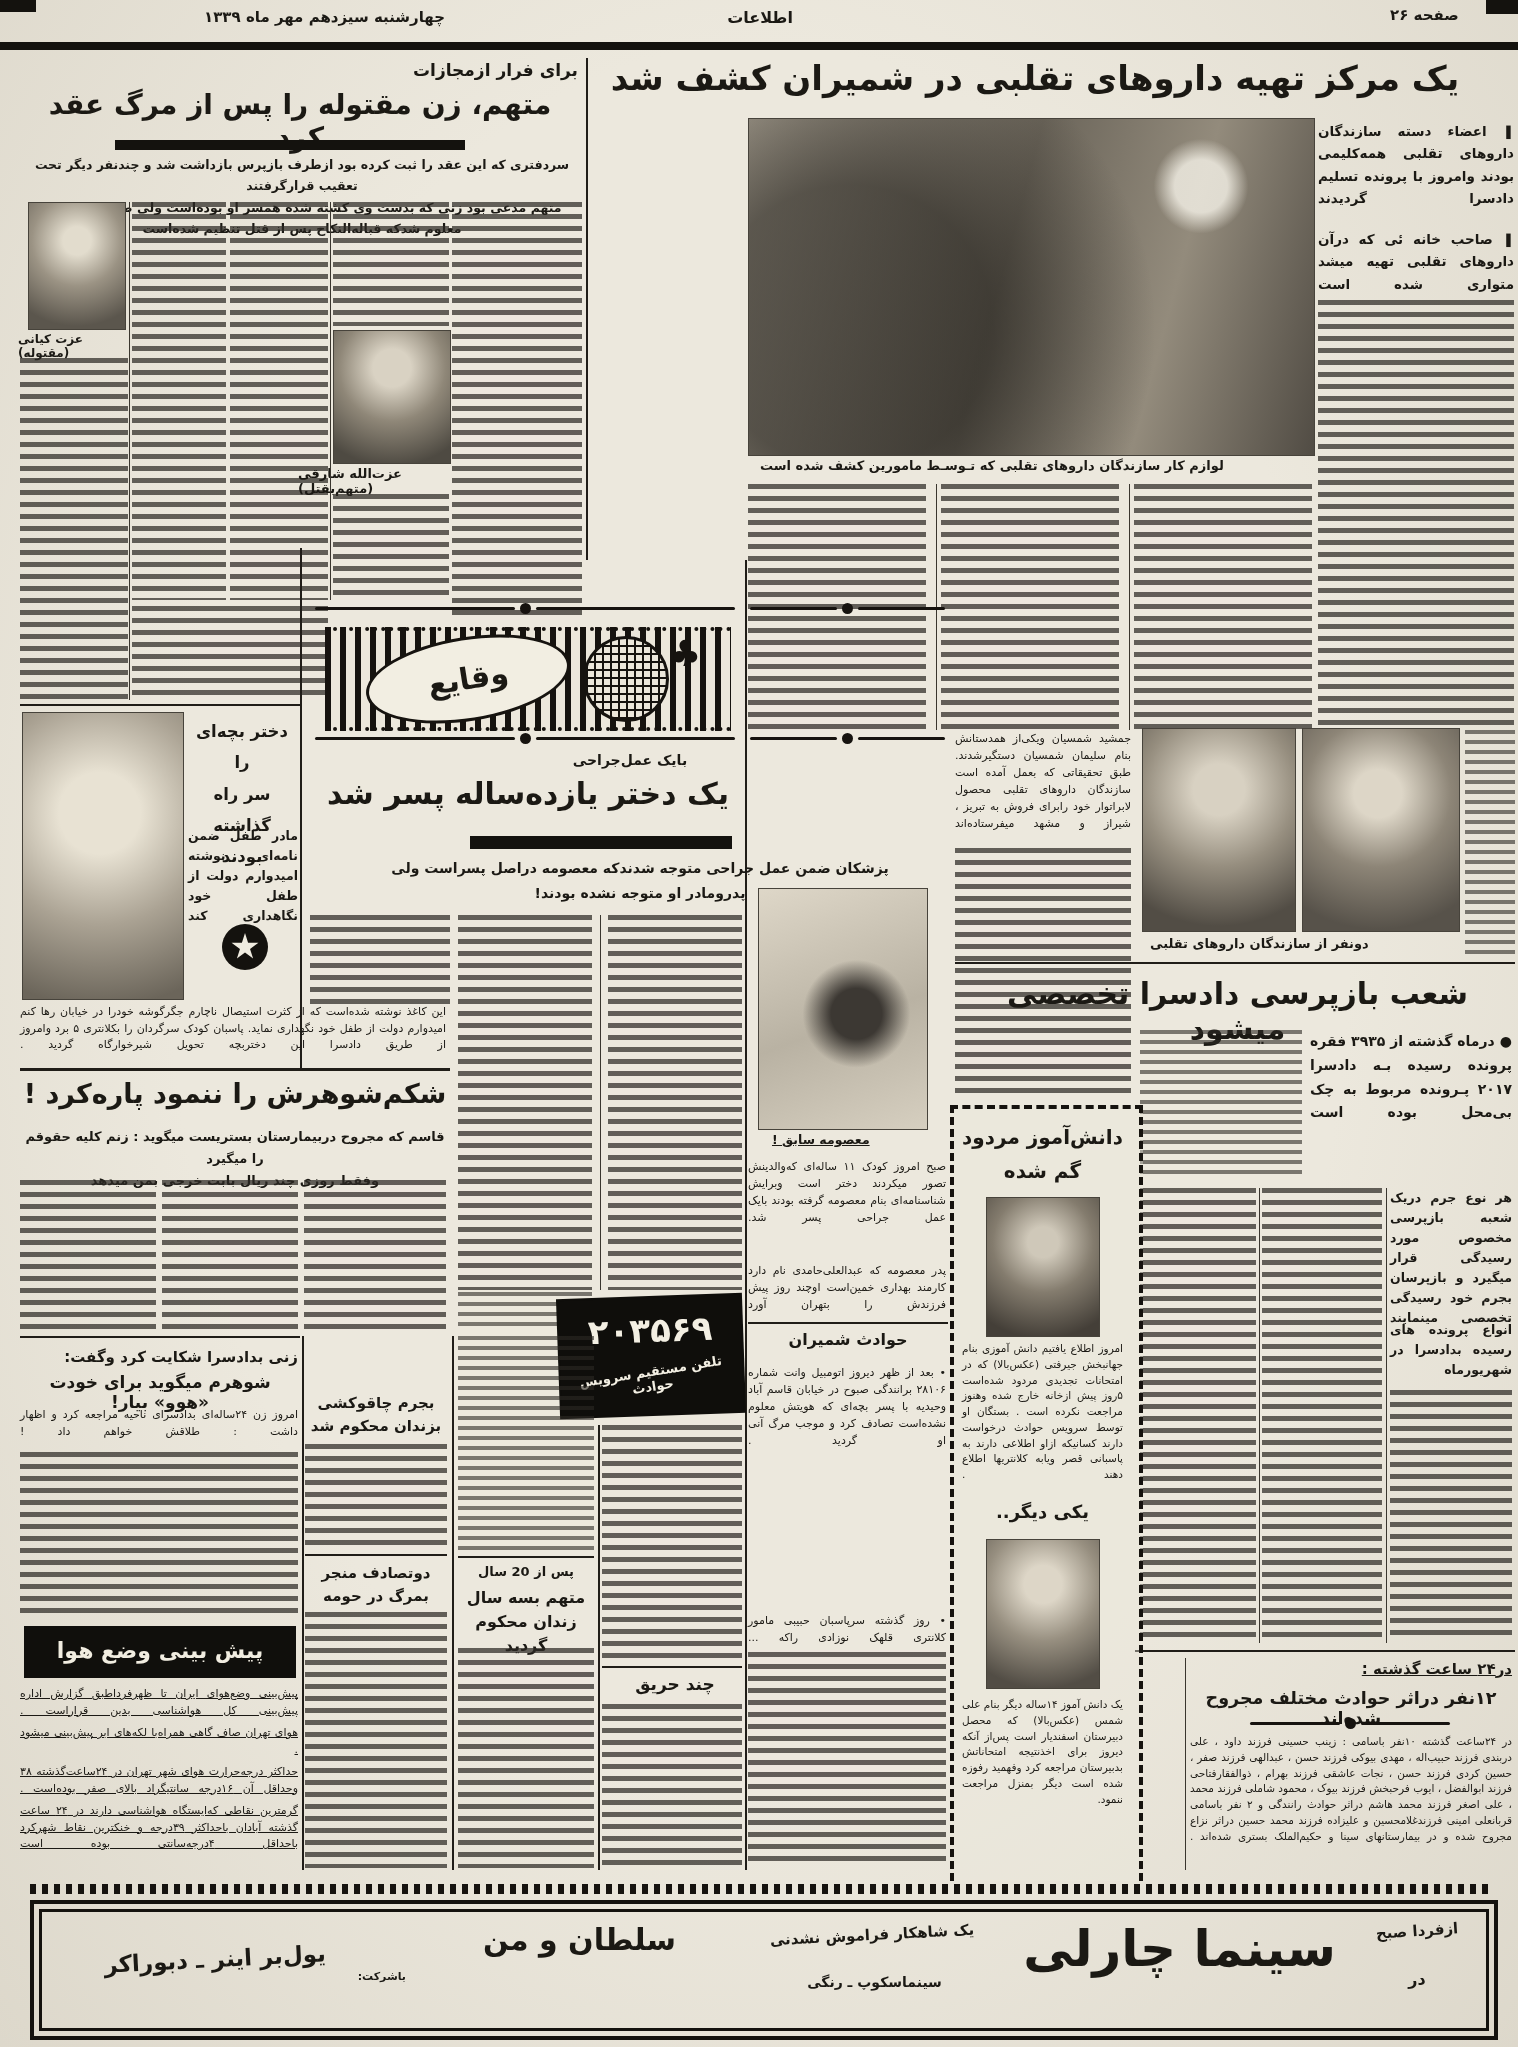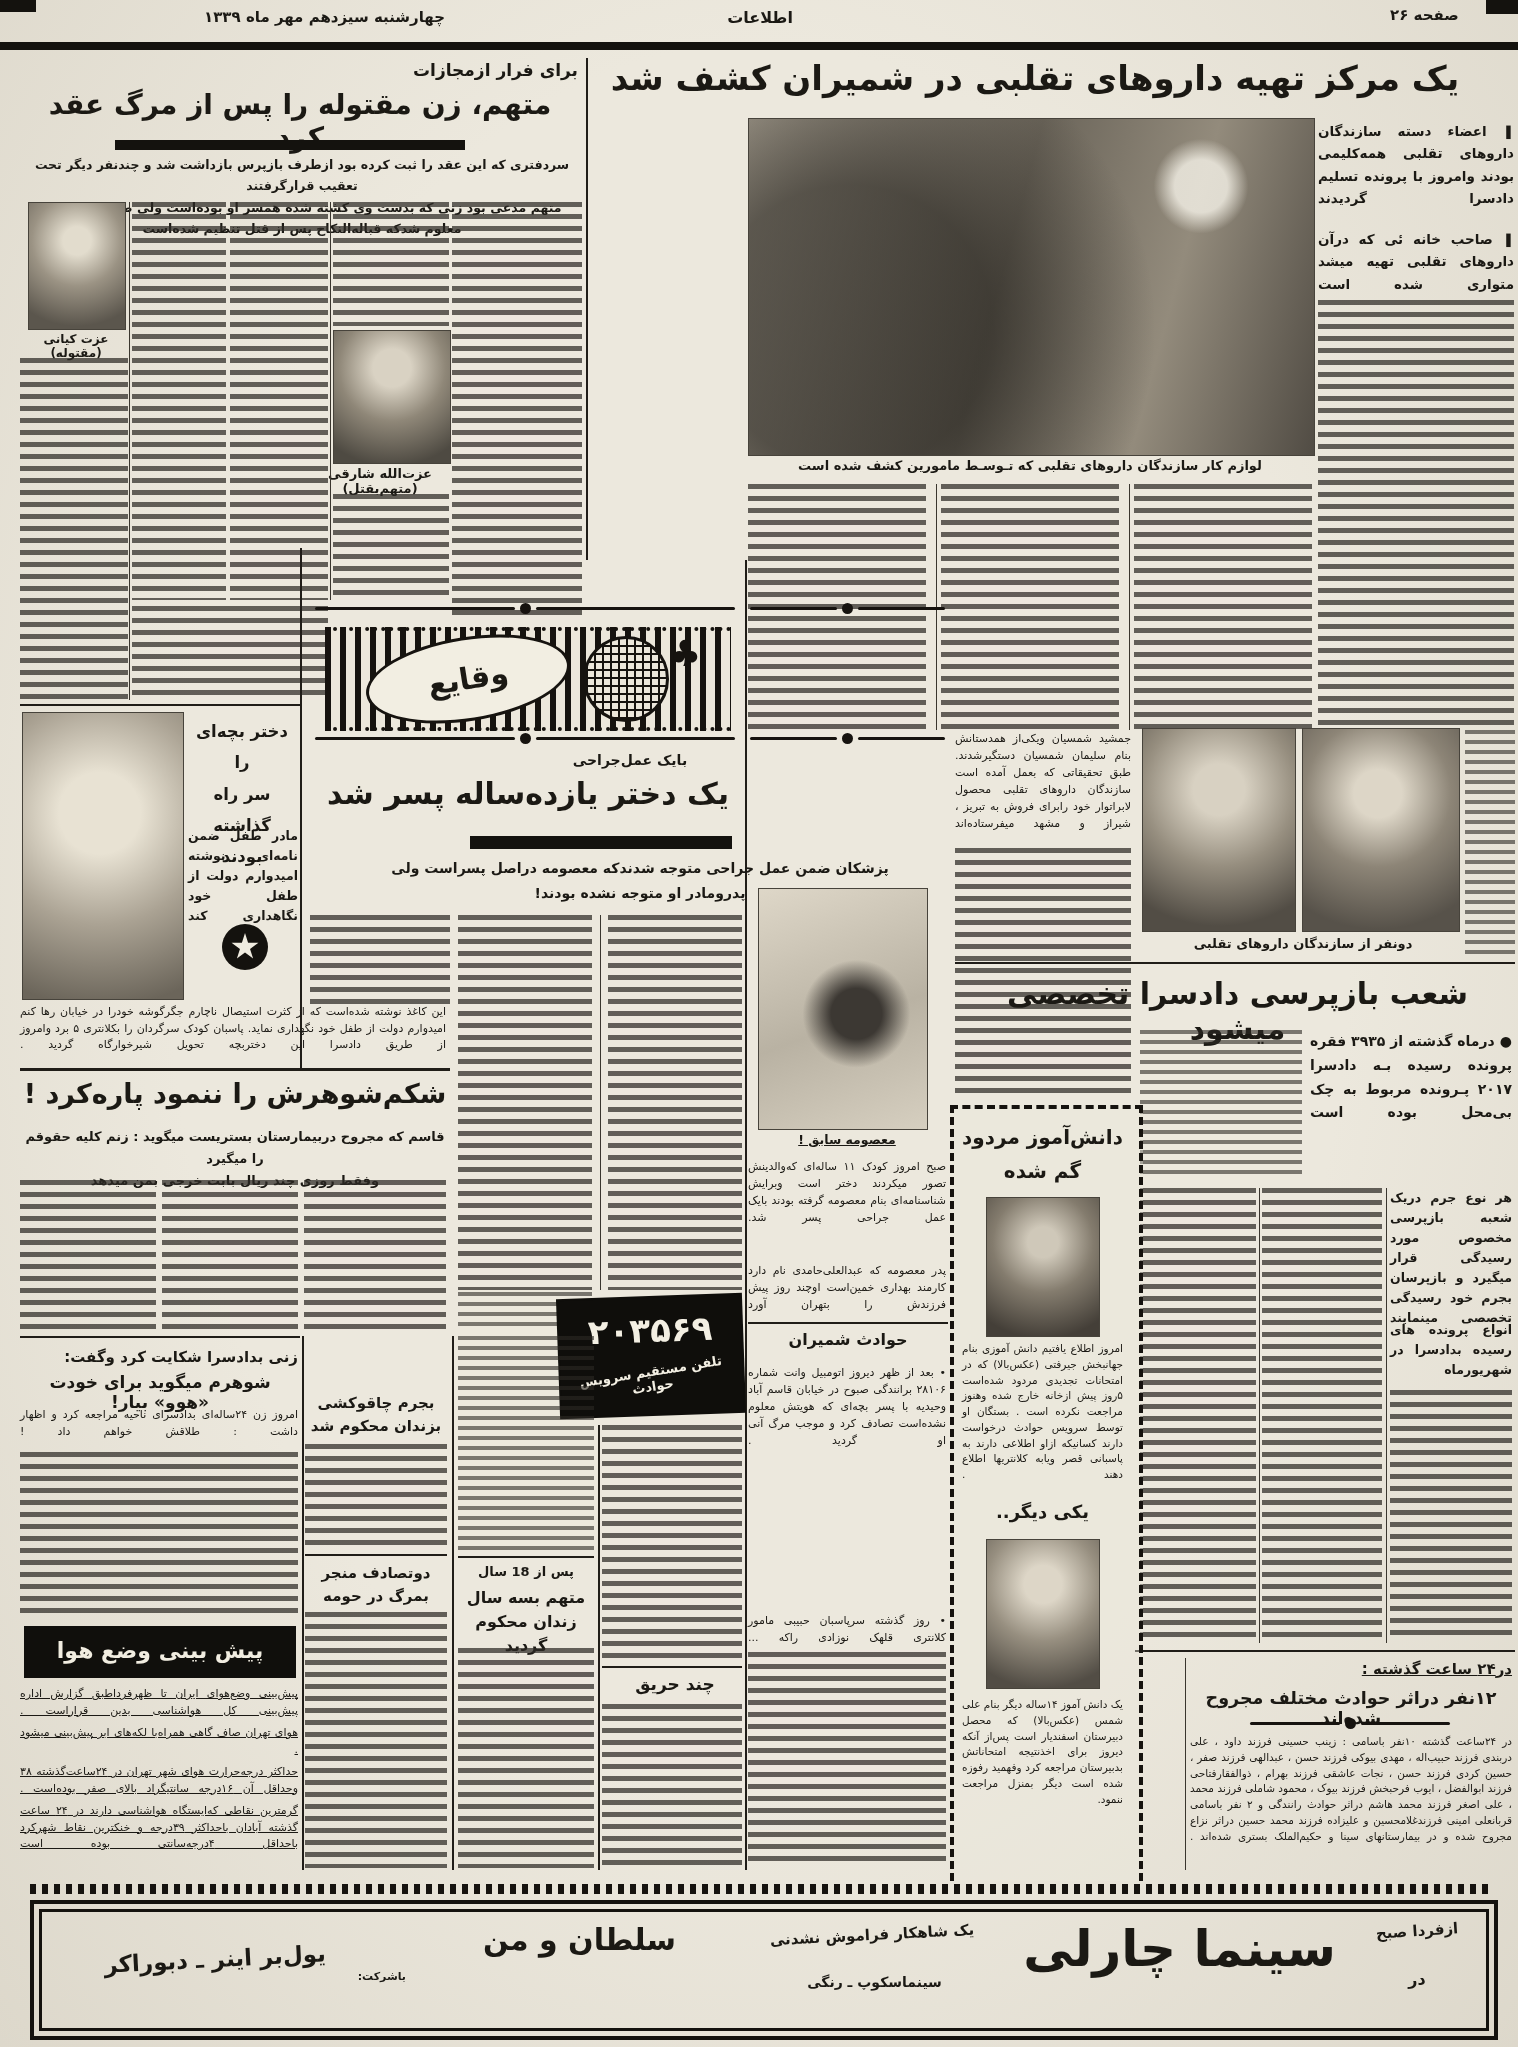--- a/index.html
+++ b/index.html
@@ -15,21 +15,21 @@
   .tx{background-image:repeating-linear-gradient(180deg, rgba(44,41,36,.72) 0 5px, rgba(0,0,0,0) 5px 12px);}
   .tx2{background-image:repeating-linear-gradient(180deg, rgba(44,41,36,.6) 0 4px, rgba(0,0,0,0) 4px 10px);}
   .photo{border:1px solid #47433b;}
   .vr{width:2px;background:#201d18;}
   .vr1{width:1px;background:#3a362e;}
   .hr{height:2px;background:#201d18;}
   .bar{background:#14120e;}
   .orn{display:flex;align-items:center;}
   .orn .ln{flex:1;height:3px;background:#16130f;border-radius:3px;}
   .orn .dot{width:11px;height:11px;border-radius:50%;background:#16130f;margin:0 5px;flex:0 0 auto;}
-  .cap{font-weight:700;text-align:center;}
+  .cap{font-weight:700;text-align:left;}
   p{margin:0 0 6px 0;text-decoration:underline;}
   .lead-mark::before{content:"❚ ";}
 </style>
 </head>
 <body>
 
 <div id="page">
 
   <div class="abs bar" style="left:0;top:0;width:36px;height:12px"></div>
   <div class="abs bar" style="left:1486px;top:0;width:32px;height:14px"></div>
@@ -203,21 +203,21 @@
   </div>
 
   <div class="abs b c" style="left:305px;top:1392px;width:142px;font-size:15px;line-height:1.5">بجرم چاقوکشی بزندان محکوم شد</div>
   <div class="abs tx" style="left:305px;top:1444px;width:142px;height:106px"></div>
   <div class="abs hr" style="left:305px;top:1554px;width:142px"></div>
   <div class="abs b c" style="left:306px;top:1562px;width:140px;font-size:15px;line-height:1.5">دوتصادف منجر بمرگ در حومه</div>
   <div class="abs tx" style="left:305px;top:1612px;width:142px;height:256px"></div>
 
   <div class="abs tx2" style="left:458px;top:1336px;width:136px;height:214px"></div>
   <div class="abs hr" style="left:458px;top:1556px;width:136px"></div>
-  <div class="abs b c" style="left:470px;top:1564px;width:112px;font-size:13px">پس از 18 سال</div>
+  <div class="abs b c" style="left:470px;top:1564px;width:112px;font-size:13px">پس از 20 سال</div>
   <div class="abs b c" style="left:458px;top:1586px;width:136px;font-size:16px;line-height:1.5">متهم بسه سال زندان محکوم گردید</div>
   <div class="abs tx" style="left:458px;top:1648px;width:136px;height:220px"></div>
 
   <div class="abs tx" style="left:602px;top:1425px;width:140px;height:238px"></div>
   <div class="abs hr" style="left:602px;top:1666px;width:140px"></div>
   <div class="abs b c" style="left:610px;top:1674px;width:130px;font-size:17px">چند حریق</div>
   <div class="abs tx" style="left:602px;top:1704px;width:140px;height:164px"></div>
 
   <div class="abs vr1" style="left:1185px;top:1658px;height:212px"></div>
   <div class="abs b" style="left:1300px;top:1660px;width:212px;font-size:15px;text-decoration:underline">در۲۴ ساعت گذشته :</div>

